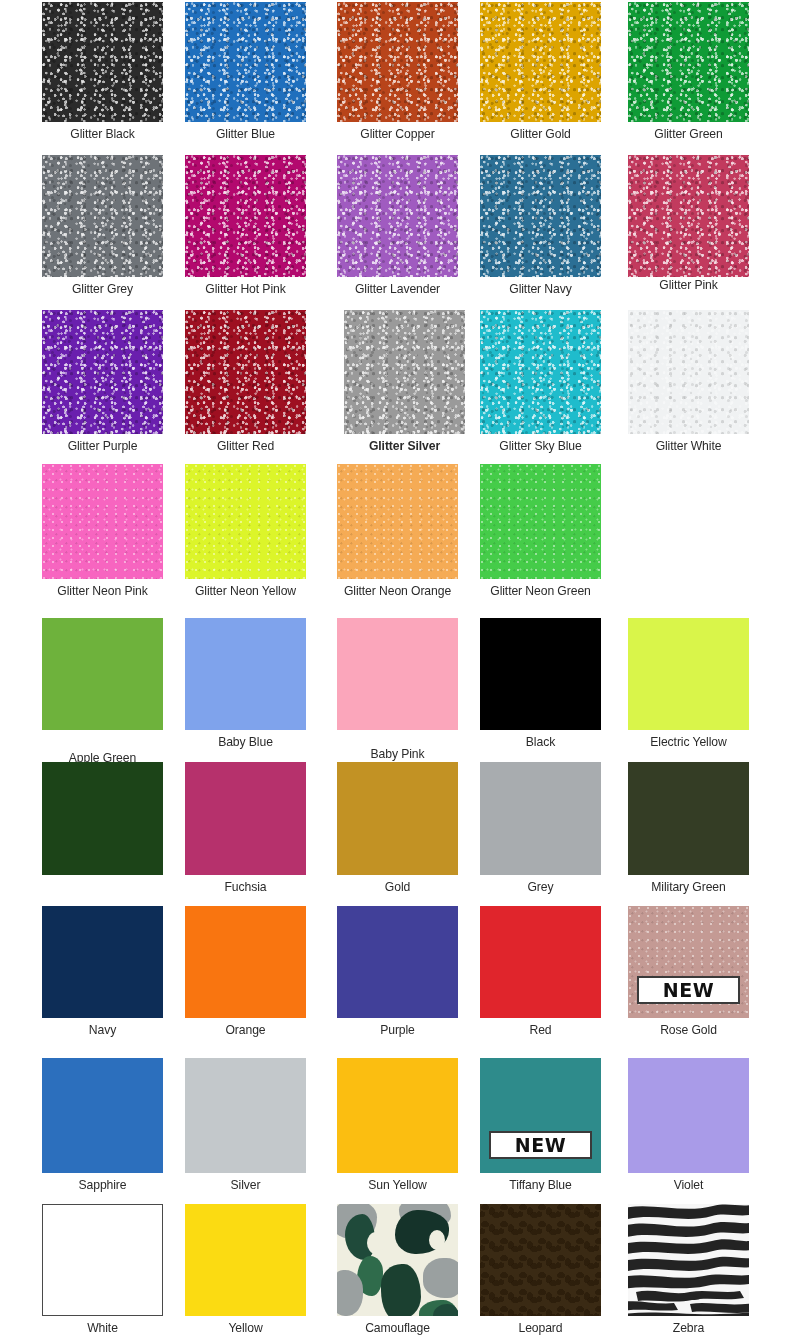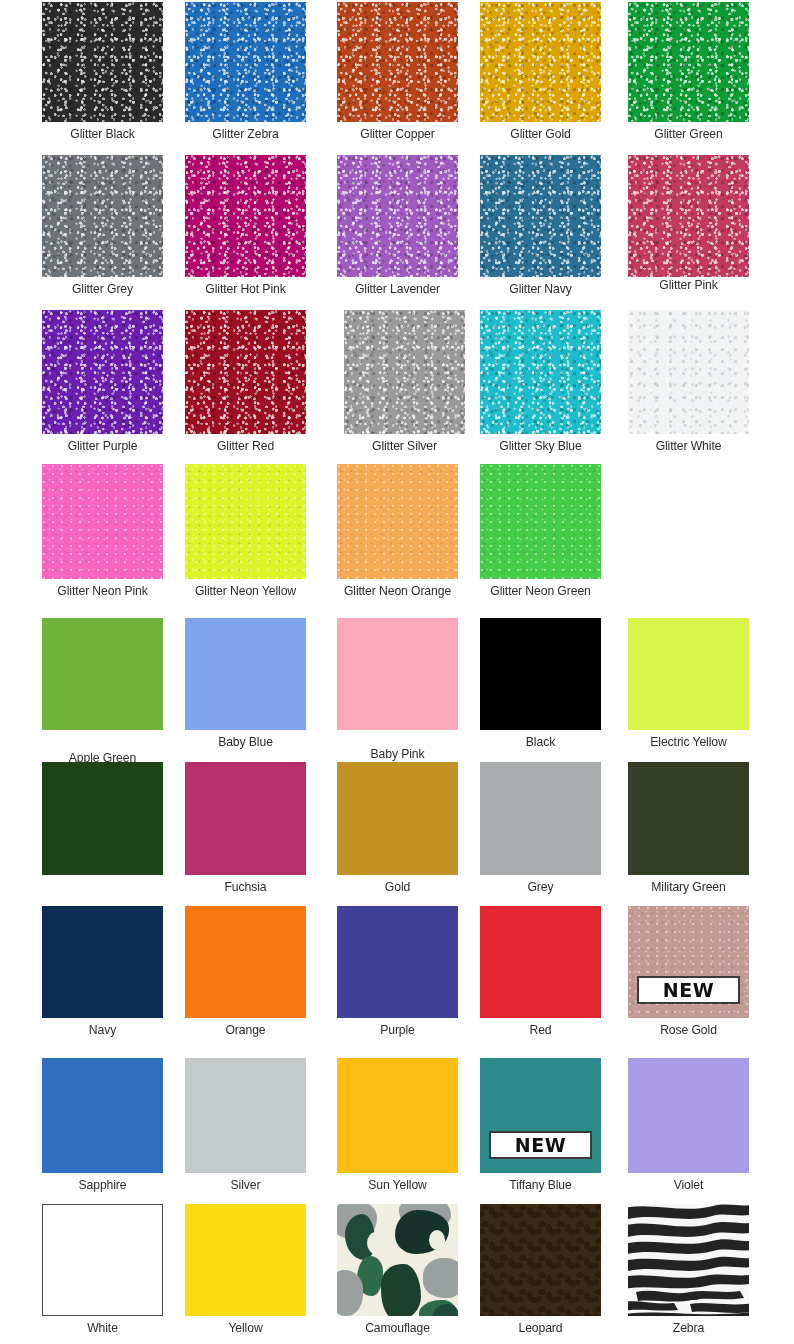--- a/index.html
+++ b/index.html
@@ -178,21 +178,21 @@
 <body>
 
 <div id="chart">
     <div class="swatch-row" style="top: 2px;">
       <div class="cell" style="position: absolute; left: 42px; top: 0px; width: 121px;">
         <div class="chip glitter" style="height: 120px; background: rgb(43, 43, 43);"></div>
         <div class="label" style="margin-top: 6px;">Glitter Black</div>
       </div>
       <div class="cell" style="position: absolute; left: 185px; top: 0px; width: 121px;">
         <div class="chip glitter" style="height: 120px; background: rgb(31, 111, 189);"></div>
-        <div class="label" style="margin-top: 6px;">Glitter Zebra</div>
+        <div class="label" style="margin-top: 6px;">Glitter Blue</div>
       </div>
       <div class="cell" style="position: absolute; left: 337px; top: 0px; width: 121px;">
         <div class="chip glitter" style="height: 120px; background: rgb(184, 68, 26);"></div>
         <div class="label" style="margin-top: 6px;">Glitter Copper</div>
       </div>
       <div class="cell" style="position: absolute; left: 480px; top: 0px; width: 121px;">
         <div class="chip glitter" style="height: 120px; background: rgb(221, 164, 0);"></div>
         <div class="label" style="margin-top: 6px;">Glitter Gold</div>
       </div>
       <div class="cell" style="position: absolute; left: 628px; top: 0px; width: 121px;">
@@ -224,21 +224,21 @@
     </div>
     <div class="swatch-row" style="top: 310px;">
       <div class="cell" style="position: absolute; left: 42px; top: 0px; width: 121px;">
         <div class="chip glitter" style="height: 124px; background: rgb(106, 31, 174);"></div>
         <div class="label" style="margin-top: 6px;">Glitter Purple</div>
       </div>
       <div class="cell" style="position: absolute; left: 185px; top: 0px; width: 121px;">
         <div class="chip glitter" style="height: 124px; background: rgb(158, 15, 33);"></div>
         <div class="label" style="margin-top: 6px;">Glitter Red</div>
       </div>
-      <div class="cell" style="position: absolute; left: 337px; top: 0px; width: 135px;">
+      <div class="cell" style="position: absolute; left: 337px; top: 0px; width: 135px; font-weight: bold;">
         <div class="chip glitter" style="height: 124px; background: rgb(154, 154, 154);"></div>
         <div class="label" style="margin-top: 6px;">Glitter Silver</div>
       </div>
       <div class="cell" style="position: absolute; left: 480px; top: 0px; width: 121px;">
         <div class="chip glitter" style="height: 124px; background: rgb(31, 188, 204);"></div>
         <div class="label" style="margin-top: 6px;">Glitter Sky Blue</div>
       </div>
       <div class="cell" style="position: absolute; left: 628px; top: 0px; width: 121px;">
         <div class="chip glitter light" style="height: 124px; background: rgb(240, 242, 243);"></div>
         <div class="label" style="margin-top: 6px;">Glitter White</div>

